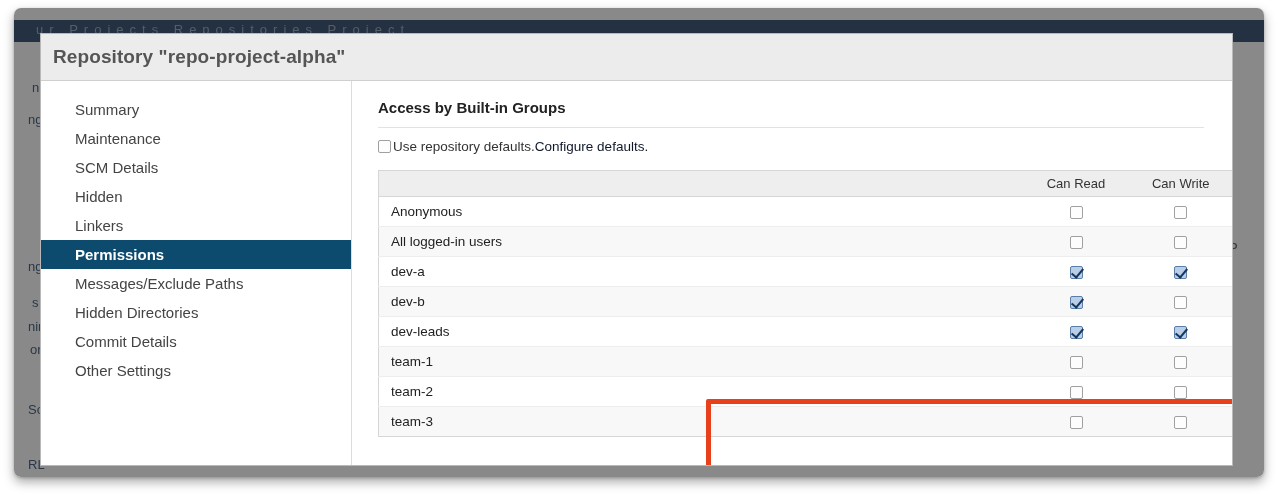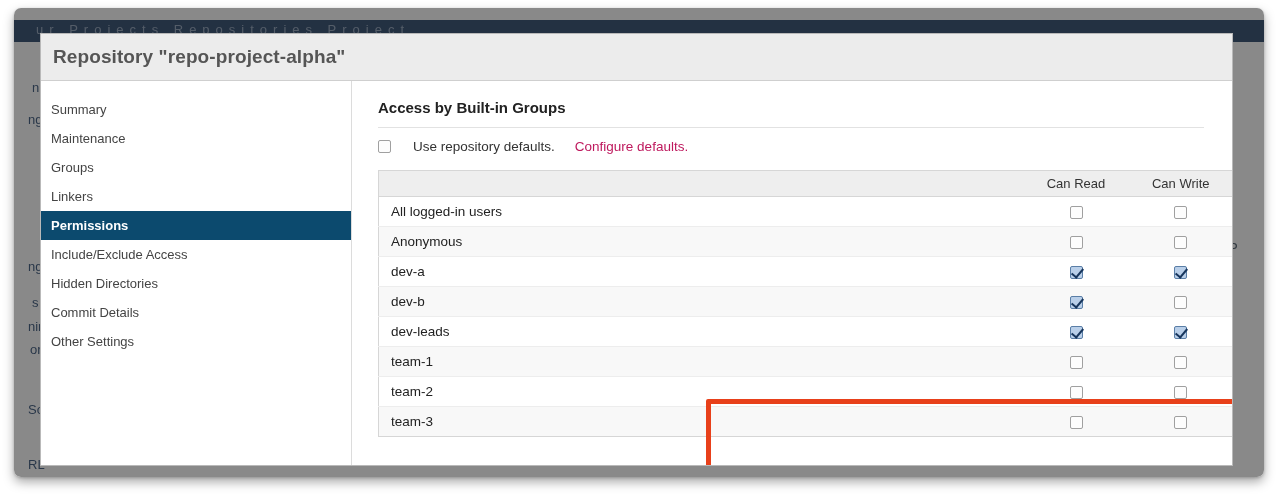--- a/index.html
+++ b/index.html
@@ -118,22 +118,22 @@
   #sidebar {
     width: 311px;
     flex: 0 0 311px;
     border-right: 1px solid #dcdcdc;
     padding-top: 14px;
     background: #ffffff;
   }
   .nav-item {
     height: 29px;
     line-height: 29px;
-    padding-left: 10px;
-    font-size: 13px;
+    padding-left: 34px;
+    font-size: 15px;
     color: #444444;
     cursor: pointer;
     white-space: nowrap;
   }
   .nav-item.active {
     background: #0c4a6e;
     color: #ffffff;
     font-weight: bold;
   }
 
@@ -150,25 +150,25 @@
     color: #222222;
     margin-bottom: 11px;
   }
   #defaults-row {
     border-top: 1px solid #e2e2e2;
     padding-top: 11px;
     display: flex;
     align-items: center;
     font-size: 13.5px;
     color: #333333;
-    gap: 20px;
+    gap: 0;
   }
   #defaults-row .cb { margin-right: 2px; }
   #configure-link {
-    color: #be185d;
+    color: #0f172a;
     cursor: pointer;
   }
 
   
   #perm-table-wrap {
     margin-top: 16px;
     position: relative;
   }
   table.perm {
     width: 855px;
@@ -273,24 +273,25 @@
 
       <div id="modal-header">
         <div id="modal-title">Repository "repo-project-alpha"</div>
       </div>
 
       <div id="modal-body">
 
         <nav id="sidebar">
             <div class="nav-item">Summary</div>
             <div class="nav-item">Maintenance</div>
-            <div class="nav-item">Groups</div>
+            <div class="nav-item">SCM Details</div>
+            <div class="nav-item">Hidden</div>
             <div class="nav-item">Linkers</div>
             <div class="nav-item active">Permissions</div>
-            <div class="nav-item">Include/Exclude Access</div>
+            <div class="nav-item">Messages/Exclude Paths</div>
             <div class="nav-item">Hidden Directories</div>
             <div class="nav-item">Commit Details</div>
             <div class="nav-item">Other Settings</div>
           </nav>
 
         <section id="main">
 
           <div id="section-title">Access by Built-in Groups</div>
 
           <div id="defaults-row">
@@ -308,26 +309,26 @@
               </colgroup>
               <thead>
                 <tr>
                   <th class="grp"></th>
                   <th>Can Read</th>
                   <th>Can Write</th>
                 </tr>
               </thead>
               <tbody id="perm-body">
                   <tr>
+                    <td class="grp">Anonymous</td>
+                    <td><span class="cb"></span></td>
+                    <td><span class="cb"></span></td>
+                  </tr>
+                  <tr>
                     <td class="grp">All logged-in users</td>
-                    <td><span class="cb"></span></td>
-                    <td><span class="cb"></span></td>
-                  </tr>
-                  <tr>
-                    <td class="grp">Anonymous</td>
                     <td><span class="cb"></span></td>
                     <td><span class="cb"></span></td>
                   </tr>
                   <tr>
                     <td class="grp">dev-a</td>
                     <td><span class="cb checked"></span></td>
                     <td><span class="cb checked"></span></td>
                   </tr>
                   <tr>
                     <td class="grp">dev-b</td>

